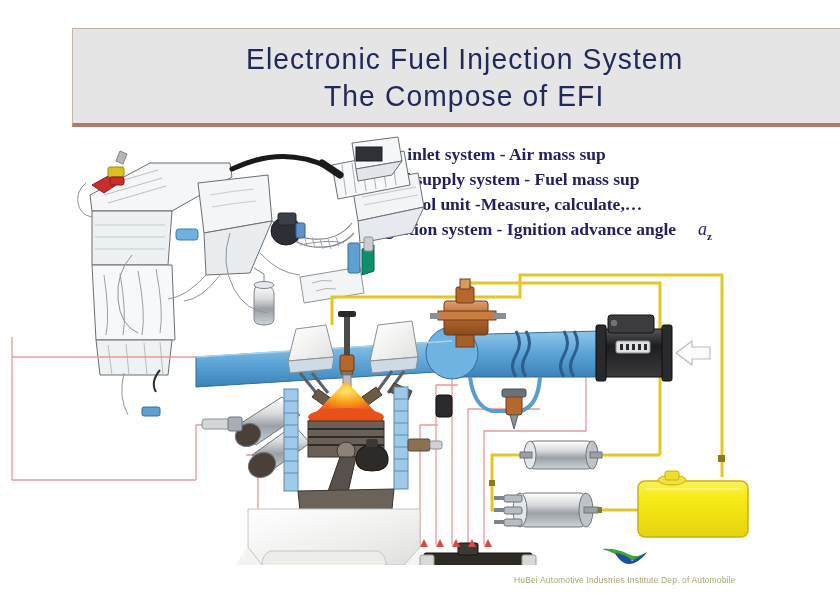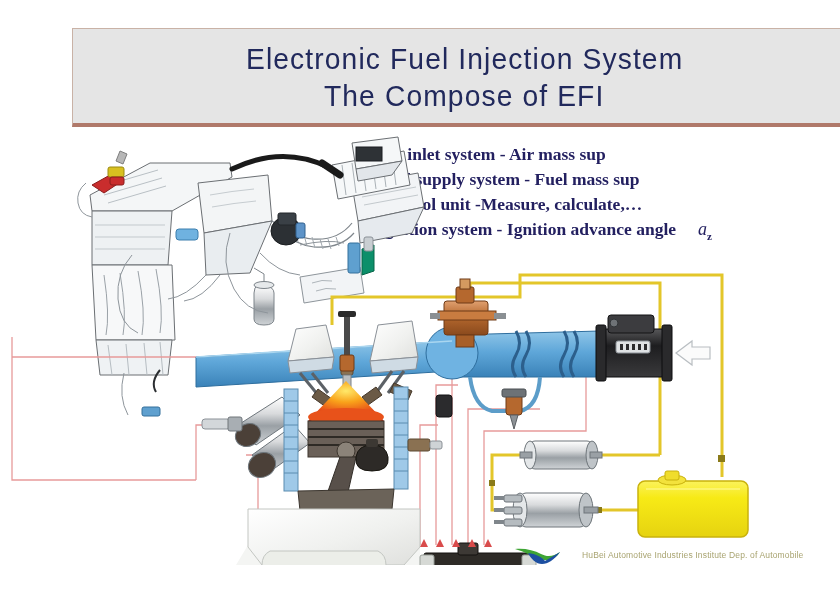--- a/index.html
+++ b/index.html
@@ -56,21 +56,21 @@
     font-style:italic;
     font-weight:400;
     font-size:18px;
     margin-left:22px;
   }
   .alpha sub{font-size:11px;font-style:normal;font-weight:bold;}
 
   
   .footer{
     position:absolute;left:514px;top:545px;
-    display:flex;align-items:center;gap:20px;
+    display:flex;align-items:center;gap:10px;flex-direction:column;
   }
   .footer-logo{width:48px;height:20px;display:block;}
   .footer-text{
     font-family:"Liberation Sans", sans-serif;
     font-size:8.5px;
     color:#a9a471;
     letter-spacing:.15px;
     white-space:nowrap;
   }
 

